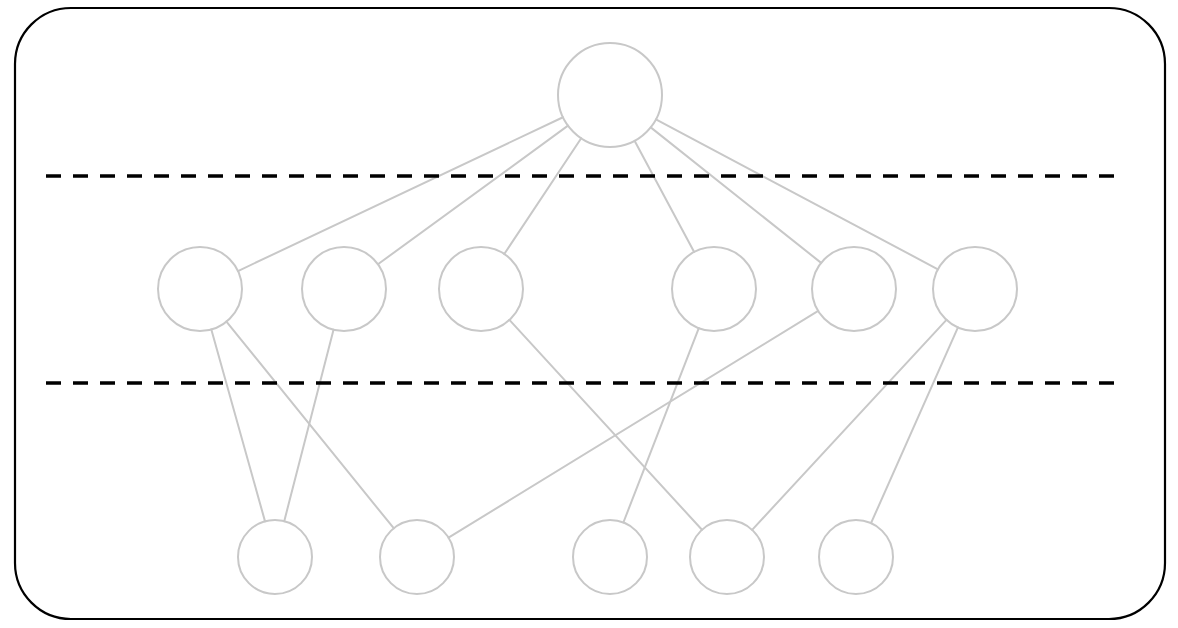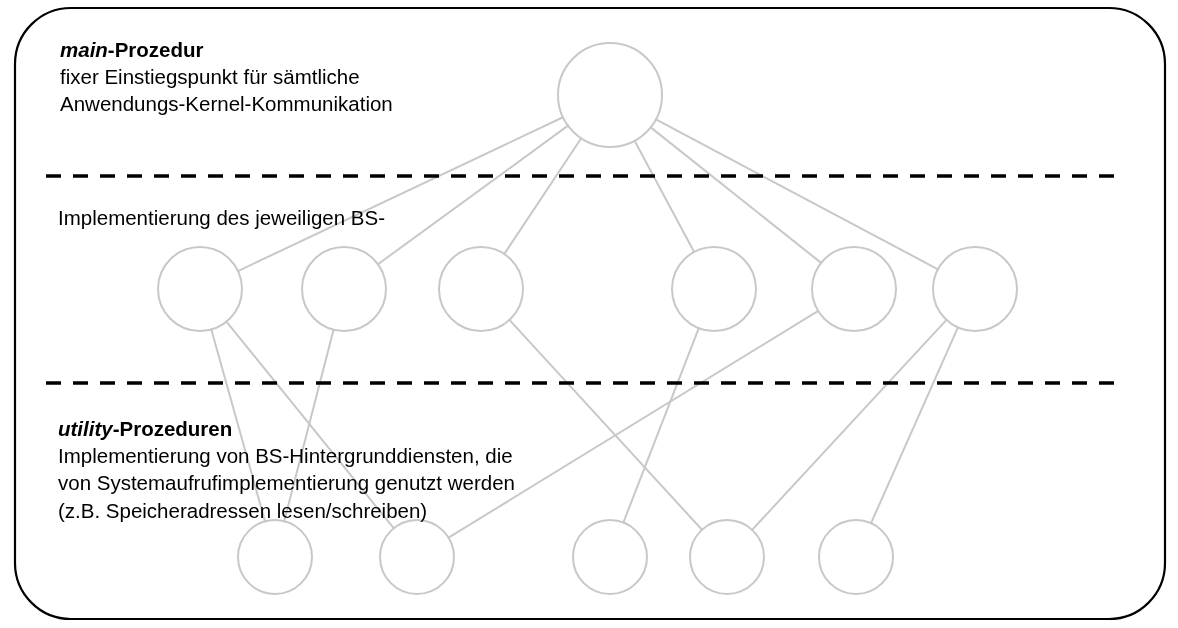--- a/index.html
+++ b/index.html
@@ -88,34 +88,18 @@
         <circle cx="610" cy="557" r="37" fill="#ffffff" fill-opacity="0" stroke="#c8c8c8" stroke-width="2"></circle>
         <circle cx="727" cy="557" r="37" fill="#ffffff" fill-opacity="0" stroke="#c8c8c8" stroke-width="2"></circle>
         <circle cx="856" cy="557" r="37" fill="#ffffff" fill-opacity="0" stroke="#c8c8c8" stroke-width="2"></circle>
       </g>
     <g id="dividers-group">
         <line x1="46" y1="176" x2="1116" y2="176" stroke="#000000" stroke-width="3.4" stroke-dasharray="15 12"></line>
         <line x1="46" y1="383" x2="1116" y2="383" stroke="#000000" stroke-width="3.4" stroke-dasharray="15 12"></line>
       </g>
   </svg>
 
-  <div class="text-block" id="block-main">
-    <div class="block-title">
-      <span class="emph">main</span><span>-Prozedur</span>
-    </div>
-    <div class="block-desc">fixer Einstiegspunkt für sämtliche</div>
-    <div class="block-desc">Anwendungs-Kernel-Kommunikation</div>
+
+  <div class="text-block" id="block-handler">
   </div>
 
-  <div class="text-block" id="block-handler">
-    <div class="block-desc">Implementierung des jeweiligen BS-</div>
-  </div>
-
-  <div class="text-block" id="block-utility">
-    <div class="block-title">
-      <span class="emph">utility</span><span>-Prozeduren</span>
-    </div>
-    <div class="block-desc">Implementierung von BS-Hintergrunddiensten, die</div>
-    <div class="block-desc">von Systemaufrufimplementierung genutzt werden</div>
-    <div class="block-desc">(z.B. Speicheradressen lesen/schreiben)</div>
-  </div>
 
 </div>
 
 </body></html>

